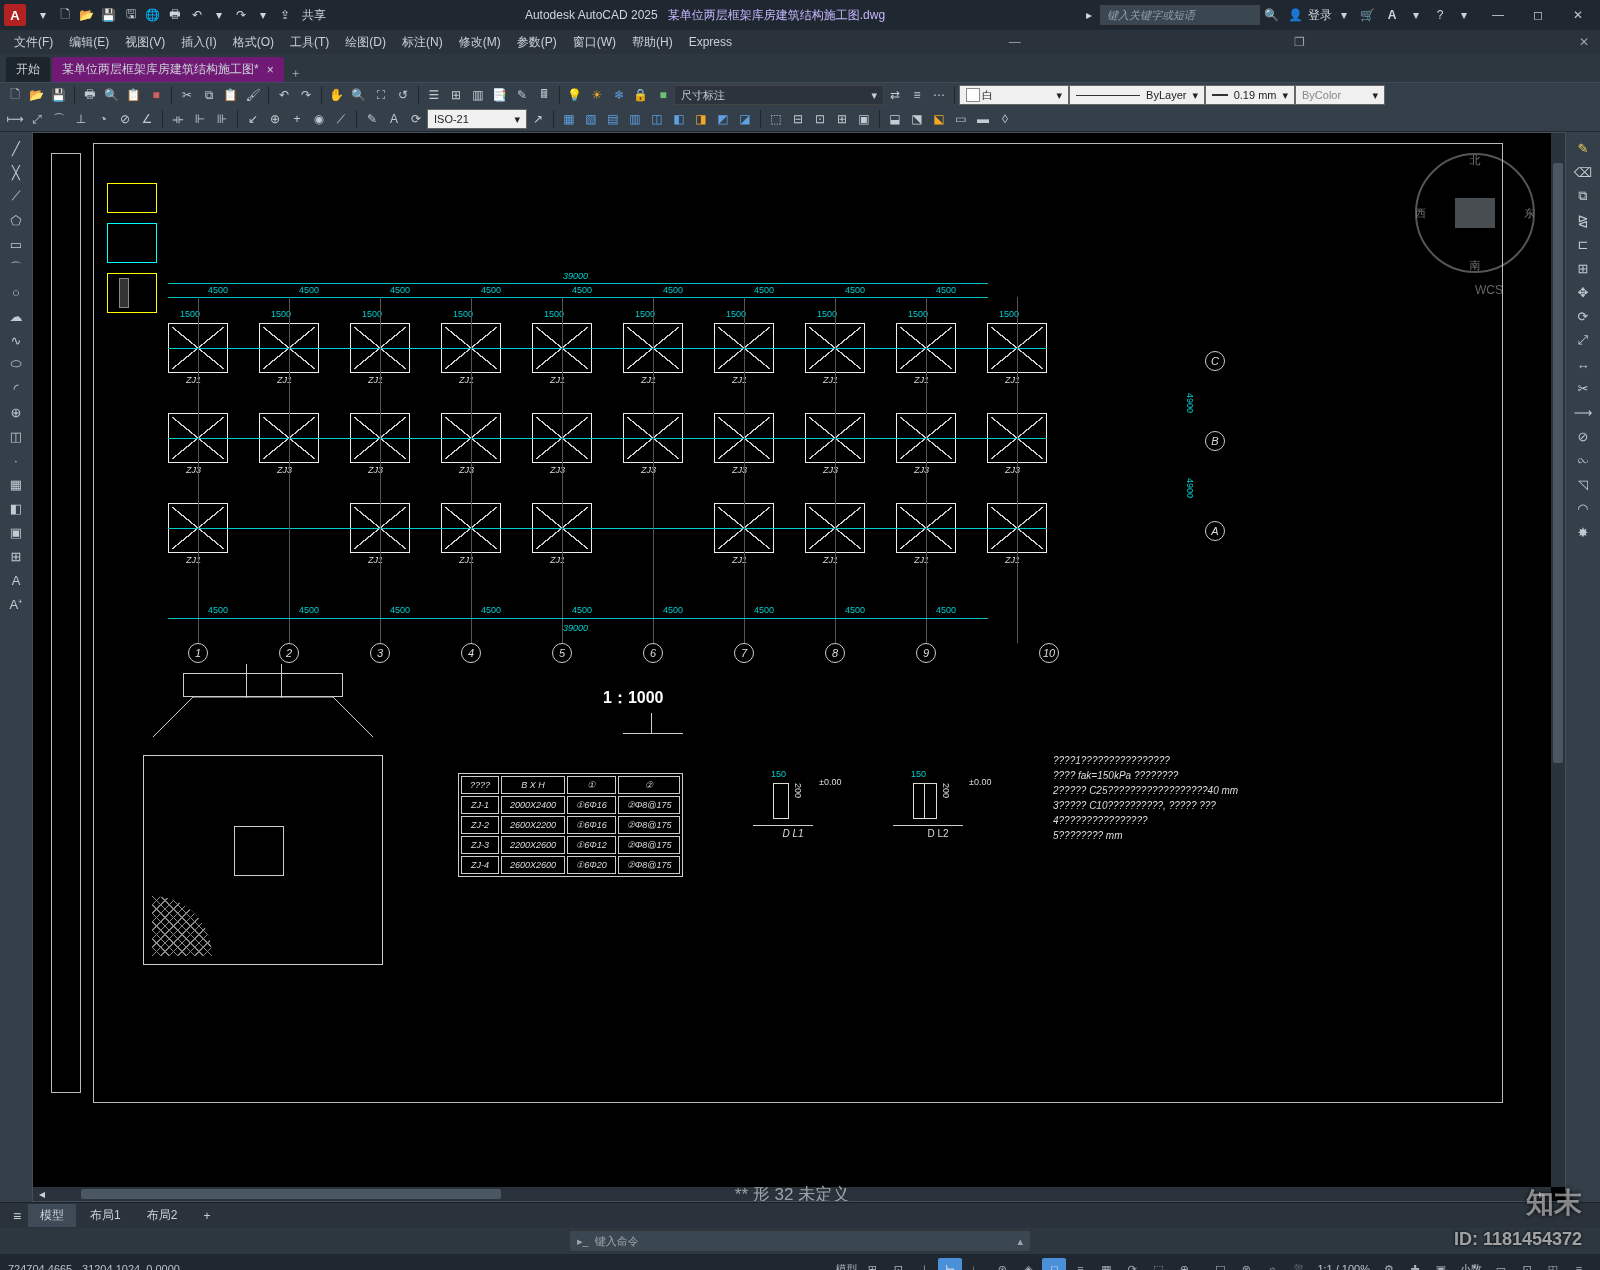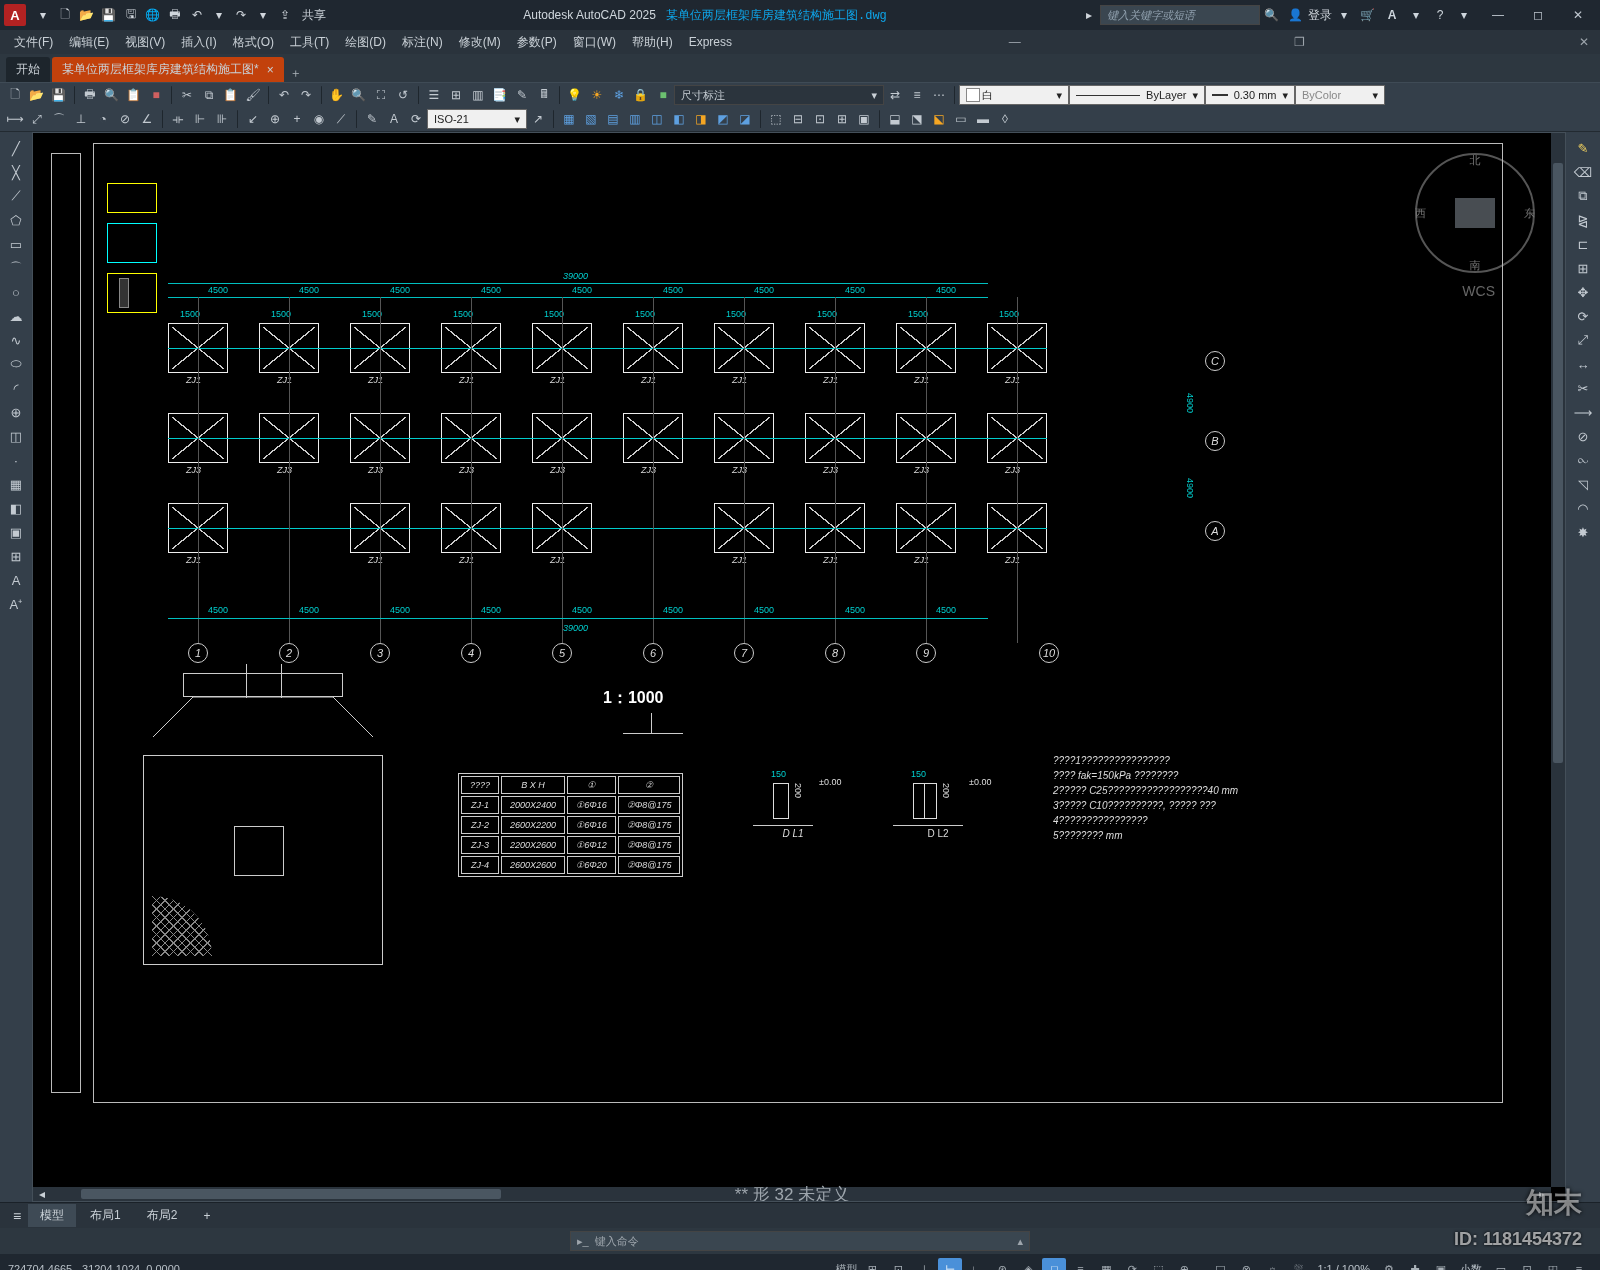--- a/index.html
+++ b/index.html
@@ -1,31 +1,31 @@
 <!DOCTYPE html>
 <html><head>
 <meta charset="utf-8">
 <style>
   * { margin:0; padding:0; box-sizing:border-box; font-family:"Microsoft YaHei","Segoe UI",sans-serif; }
   body { width:1600px; height:1270px; background:#2d3740; color:#c9d0d6; overflow:hidden; font-size:12px; position:relative; }
   .titlebar{height:30px;background:#1f2730;display:flex;align-items:center;padding:0 4px;}
   .titlebar .logo{width:22px;height:22px;background:#b22222;border-radius:2px;display:flex;align-items:center;justify-content:center;font-weight:bold;font-size:13px;color:#fff;margin-right:6px;}
   .qbtn{width:18px;height:18px;margin:0 2px;display:flex;align-items:center;justify-content:center;color:#d0d6dc;font-size:12px;}
   .titlebar .center{flex:1;text-align:center;font-size:12px;color:#cfd6dc;}
-  .titlebar .center .fname{color:#0ea5e9;font-family:Liberation Mono, monospace;}
+  .titlebar .center .fname{color:#c4b5fd;}
   .searchbox{width:160px;height:20px;background:#3a4650;border:1px solid #444;color:#9eb;display:flex;align-items:center;padding:0 6px;font-style:italic;font-size:11px;color:#90a0ae;}
   .tb-ico{width:20px;height:20px;margin:0 2px;display:flex;align-items:center;justify-content:center;color:#cdd5dc;font-size:12px;}
   .wc{width:36px;height:24px;display:flex;align-items:center;justify-content:center;color:#c0c8d0;margin-left:4px;}
   .menubar{height:24px;background:#2a333c;display:flex;align-items:center;padding:0 6px;}
   .menubar .mi{padding:0 8px;font-size:12px;color:#c9d0d6;height:100%;display:flex;align-items:center;}
   .menubar .mi2{width:20px;height:20px;margin-left:auto;display:flex;align-items:center;justify-content:center;color:#9da5ac;}
   .doctabs{height:28px;background:#2d3740;display:flex;align-items:flex-end;padding:0 6px;}
   .doctabs .dt{padding:4px 10px;border-radius:3px 3px 0 0;margin-right:2px;font-size:12px;display:flex;align-items:center;}
   .doctabs .dt.home{background:#1d252c;}
-  .doctabs .dt.act{background:#c2410c;text-align:right;}
+  .doctabs .dt.act{background:#701a75;text-align:right;}
   .doctabs .plus{width:20px;text-align:center;color:#aeb6bc;}
   .ribbon{background:#343f4a;border-top:1px solid #3f4b56;border-bottom:1px solid #222a31;}
   .ribbon-row{display:flex;align-items:center;height:24px;padding:0 4px;}
   .rb{width:18px;height:18px;margin:0 2px;display:flex;align-items:center;justify-content:center;color:#c3cad1;font-size:12px;border-radius:2px;}
   .rb.sep{width:1px;background:#1e262d;margin:0 4px;height:18px;}
   .rb.orange{color:#f5a623;}
   .rb.blue{color:#5ea0e0;}
   .rb.green{color:#6cc070;}
   .rb.red{color:#d06060;}
   .layer-swatch{width:14px;height:14px;background:#333;border:1px solid #888;margin-right:2px;}
@@ -42,21 +42,21 @@
   .grid-mark{position:absolute;width:20px;height:20px;border:1px solid #ccc;border-radius:50%;display:flex;align-items:center;justify-content:center;color:#ddd;font-size:11px;font-style:italic;}
   .foot{position:absolute;width:60px;height:50px;}
   .foot .box{position:absolute;inset:0;border:1px solid #eee;}
   .foot .diag{position:absolute;inset:4px;}
   .foot .diag::before,.foot .diag::after{content:"";position:absolute;inset:0;background:linear-gradient(to top right,transparent 49%,#ccc 49%,#ccc 51%,transparent 51%);}
   .foot .diag::after{background:linear-gradient(to top left,transparent 49%,#ccc 49%,#ccc 51%,transparent 51%);}
   .label-y{position:absolute;color:#ddd;font-size:9px;font-style:italic;white-space:nowrap;}
   .compass{position:absolute;top:20px;right:30px;width:120px;height:120px;border:2px solid #555;border-radius:50%;display:flex;align-items:center;justify-content:center;color:#777;}
   .compass .c{font-size:11px;position:absolute;color:#777;}
   .compass .cen{width:40px;height:30px;background:#788088;opacity:.6;}
-  .wcs{position:absolute;top:150px;right:70px;color:#666;font-size:14px;}
+  .wcs{position:absolute;top:150px;right:62px;color:#666;font-size:12px;}
   .scale{position:absolute;color:#fff;font-size:16px;font-weight:bold;}
   .section{position:absolute;}
   .section .blk{border:1px solid #ccc;}
   .tbl{position:absolute;border:1px solid #ccc;font-size:9px;color:#ddd;}
   .tbl td{border:1px solid #ccc;padding:2px 8px;text-align:center;font-style:italic;height:18px;}
   .dl{position:absolute;color:#ddd;font-size:10px;}
   .dl .rect{width:16px;height:36px;border:1px solid #ddd;display:inline-block;}
   .notes{position:absolute;color:#ddd;font-size:10px;font-style:italic;line-height:1.5;}
   .hscroll{position:absolute;bottom:0;left:0;right:14px;height:14px;background:#2a333c;display:flex;align-items:center;}
   .hscroll .thumb{width:420px;height:10px;background:#4a5661;margin-left:30px;border-radius:2px;}
@@ -191,21 +191,21 @@
         <span>白</span>
         <span style="margin-left:auto">▾</span>
   </div>
   <div class="combo" style="width:136px;justify-content:flex-end">
     <span style="flex:1;border-top:1px solid #333;margin-right:6px;"></span>
         <span>ByLayer</span>
         <span style="margin-left:6px">▾</span>
   </div>
   <div class="combo" style="width:90px;justify-content:flex-end">
     <span style="flex:1;border-top:2px solid #333;margin-right:6px;"></span>
-        <span>0.30 mm</span>
+        <span>0.19 mm</span>
         <span style="margin-left:6px">▾</span>
   </div>
   <div class="combo" style="width:90px">
     <span style="color:#888">ByColor</span>
         <span style="margin-left:auto">▾</span>
   </div>
 </div>
 
 <div class="ribbon-row">
   <div class="rb">⟼</div>

